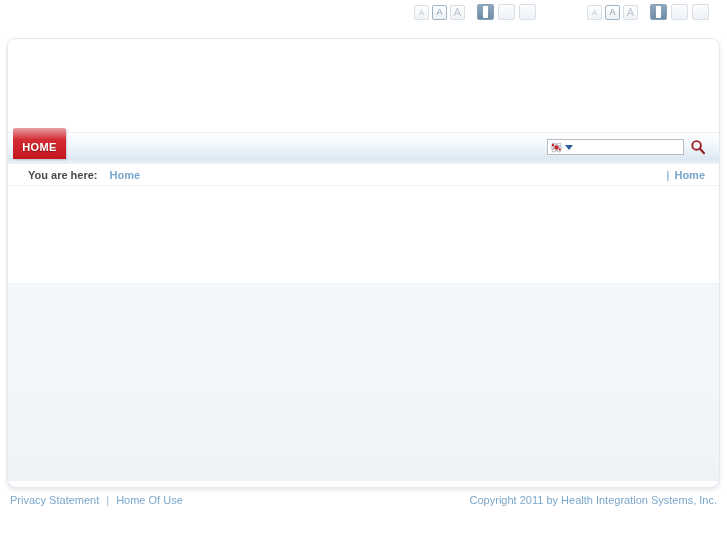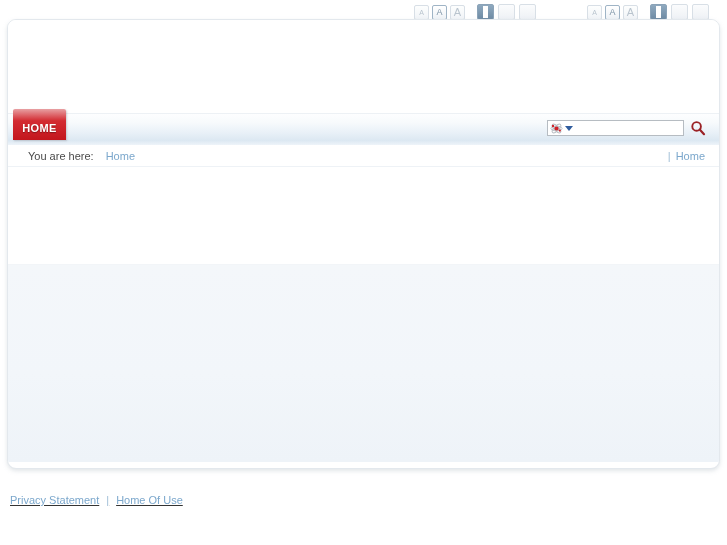--- a/index.html
+++ b/index.html
@@ -80,21 +80,21 @@
     position: absolute;
     left: 5px; top: 1px;
     width: 5px; height: 12px;
     background: #ffffff;
   }
 
   
   .page-panel {
     position: absolute;
     left: 7px;
-    top: 19px;
+    top: 38px;
     width: 713px;
     height: 450px;
     background: #ffffff;
     border: 1px solid #e3e8ed;
     border-radius: 9px;
     box-sizing: border-box;
     box-shadow: 0 2px 4px rgba(170,180,190,0.35);
     overflow: hidden;
   }
 
@@ -194,20 +194,21 @@
   
   .breadcrumb-row {
     height: 22px;
     background: #ffffff;
     border-bottom: 1px solid #eef2f6;
     display: flex;
     align-items: center;
     padding: 0 14px 0 20px;
     position: relative;
     box-sizing: border-box;
+    font-weight: bold;
   }
   .bc-label {
     color: #4a4a4a;
     font-size: 11px;
     margin-right: 12px;
   }
   .bc-link, .login-link {
     color: #7ba7cc;
     font-size: 11px;
     text-decoration: none;
@@ -237,21 +238,20 @@
     position: absolute;
     left: 0;
     top: 489px;
     width: 727px;
     height: 22px;
     display: flex;
     align-items: center;
     padding: 0 10px 0 10px;
     box-sizing: border-box;
     font-size: 11px;
-    text-decoration: underline;
   }
   .footer a {
     color: #7ba7cc;
     text-decoration: none;
   }
   .footer-sep {
     color: #9fbdd6;
     margin: 0 7px;
   }
   .footer-copy {
@@ -334,13 +334,14 @@
 
   <div class="content-white"></div>
   <div class="content-shade"></div>
 
 </div>
 
 <div class="footer">
   <a href="#">Privacy Statement</a>
   <span class="footer-sep">|</span>
   <a href="#">Home Of Use</a>
+  <span class="footer-copy">Copyright 2011 by Health Integration Systems, Inc.</span>
 </div>
 
 </body></html>

